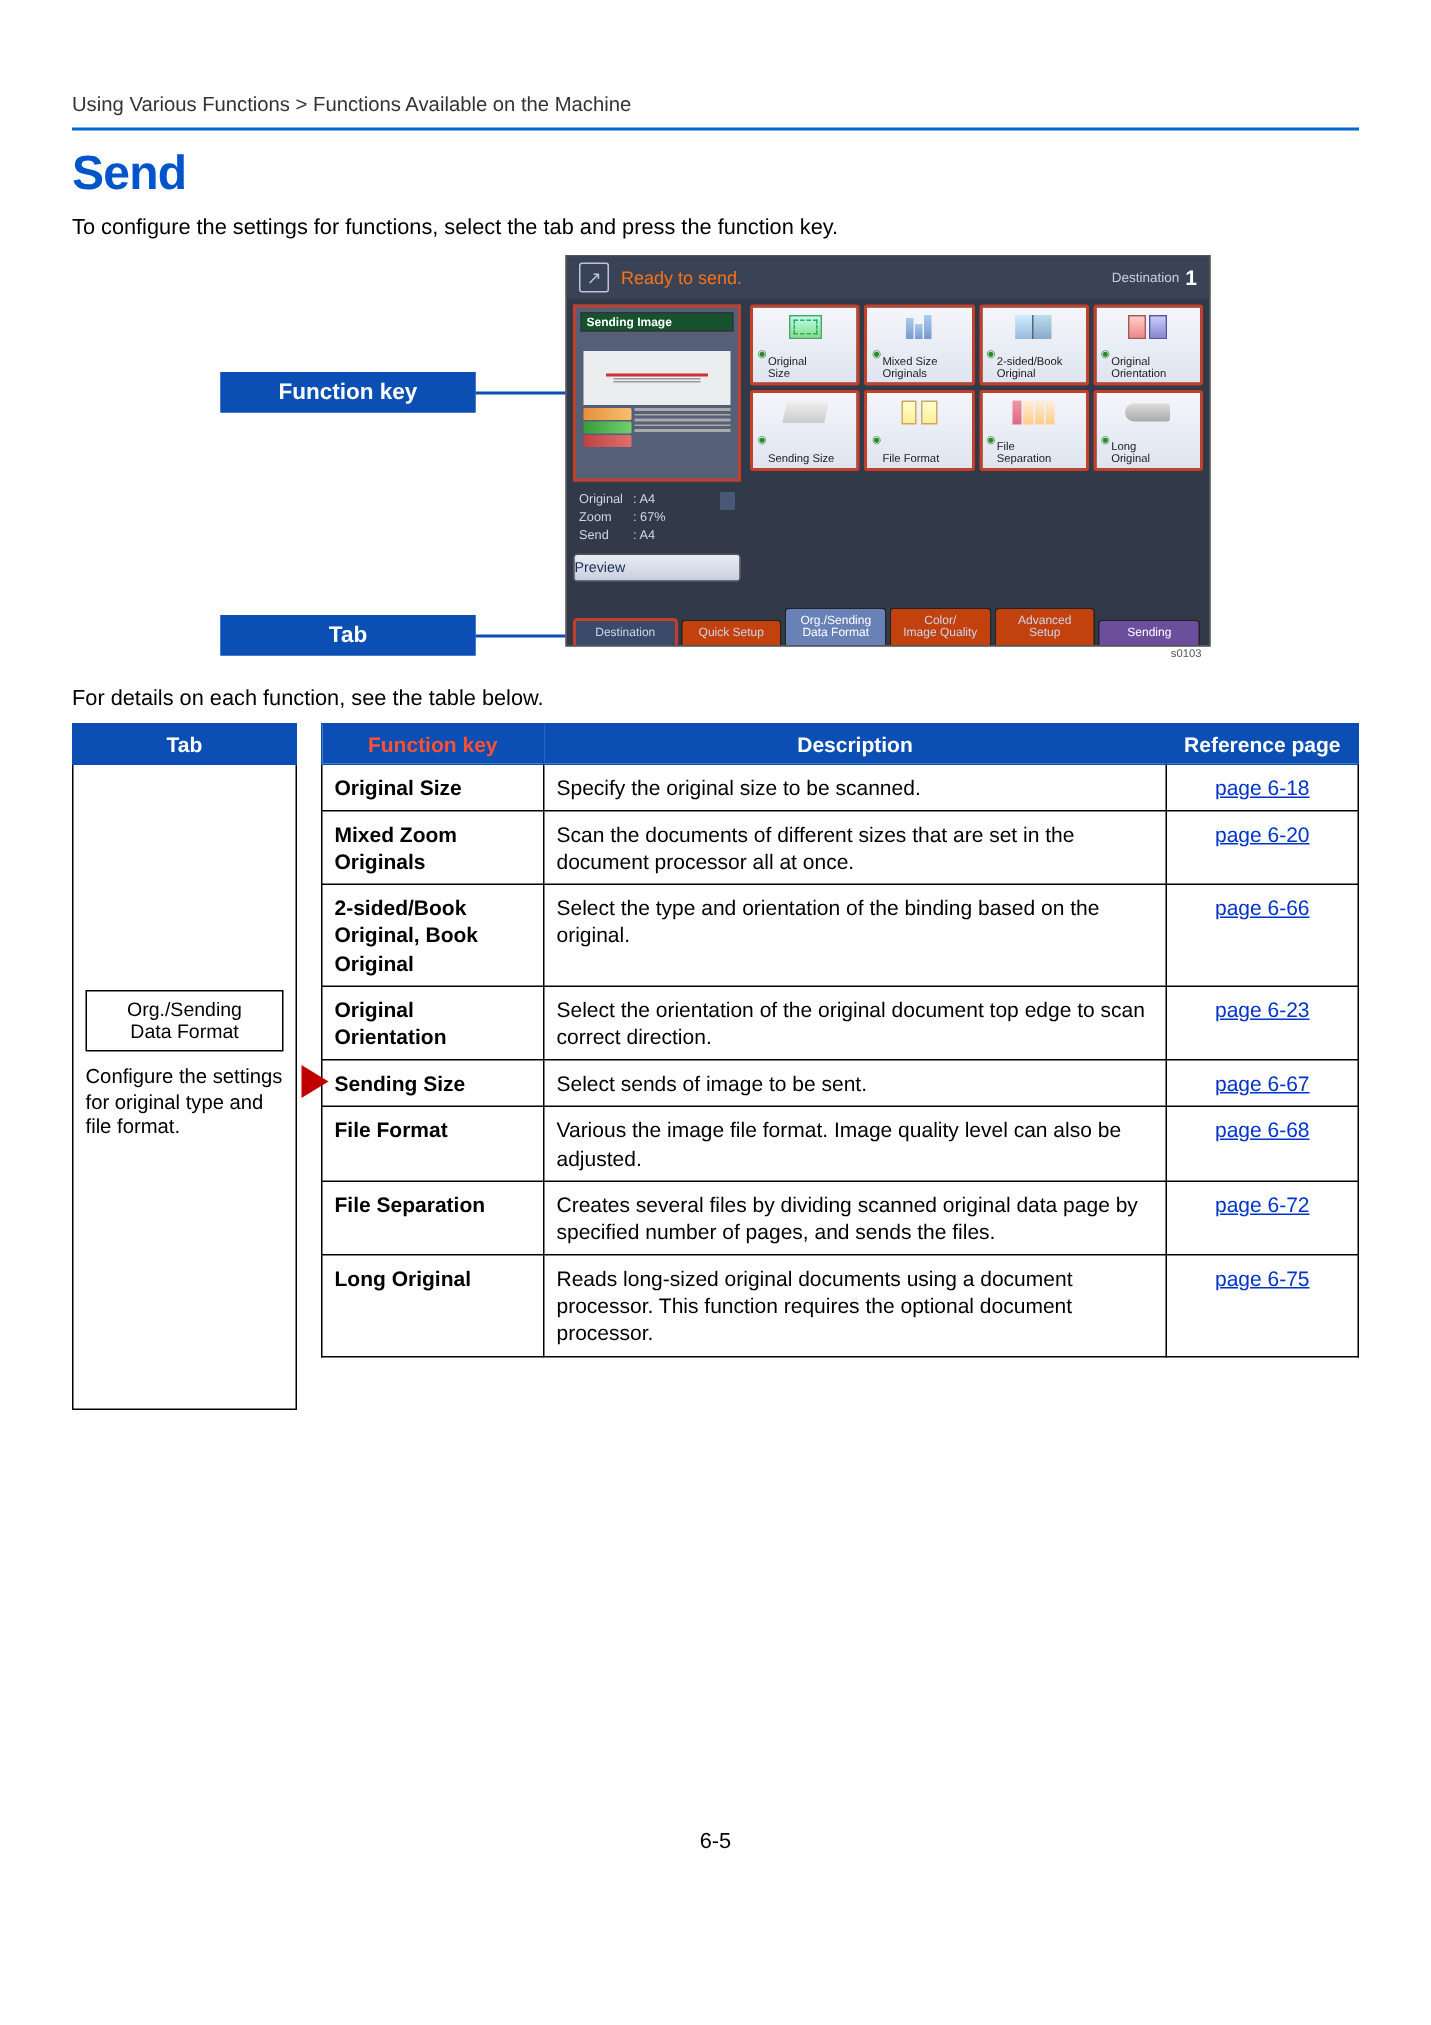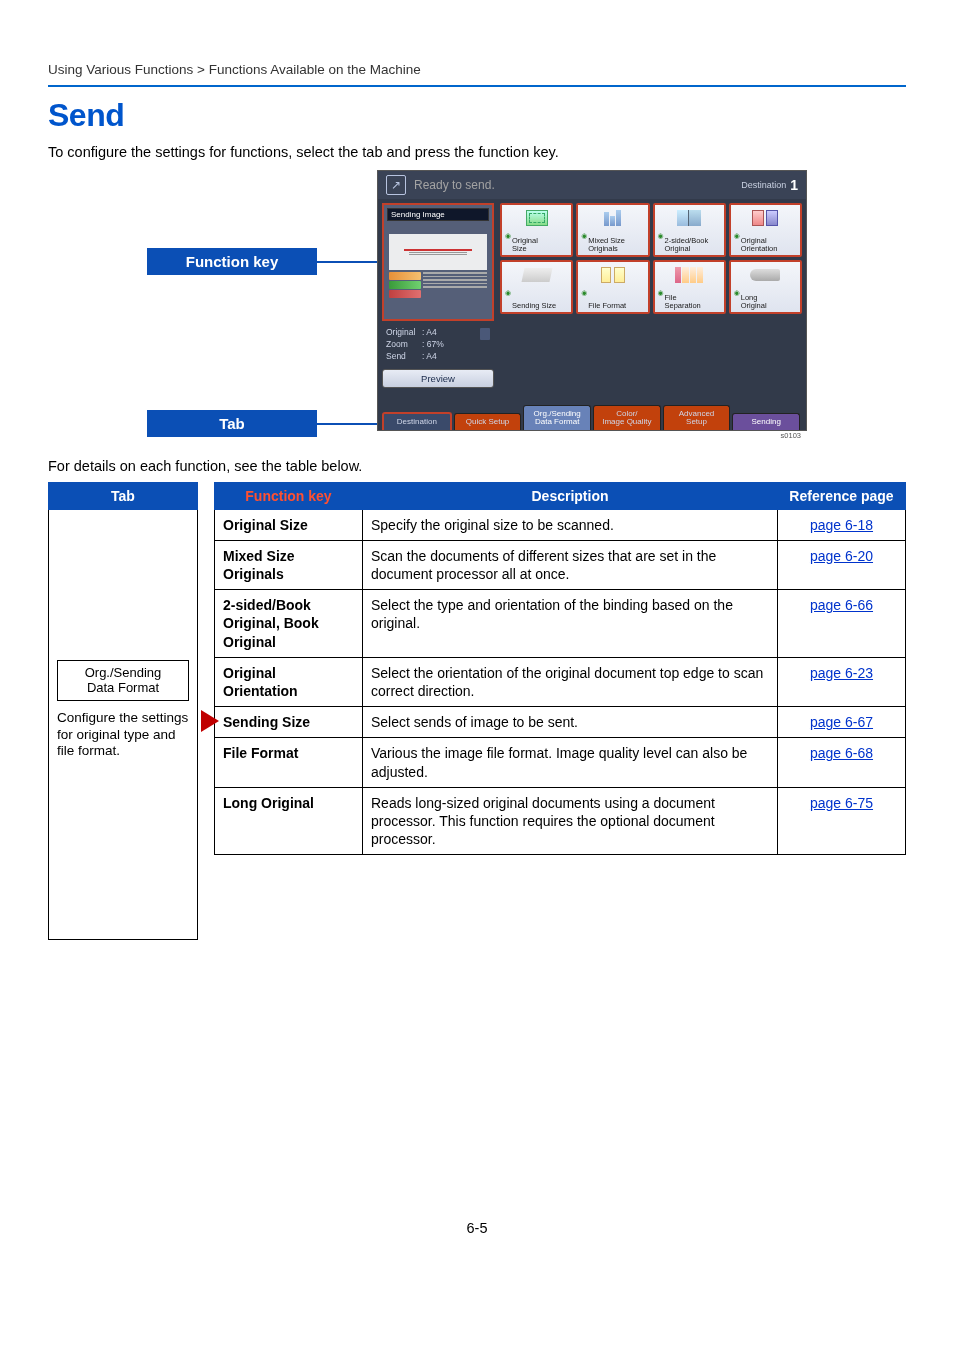--- a/index.html
+++ b/index.html
@@ -27,42 +27,42 @@
   }
   .shot-label.fk { top: 78px; }
   .shot-label.tb { top: 240px; }
   .shot-label-line { position:absolute; height:1.5px; background:#0b4fb5; }
   .shot-label-line.fk { top: 91px; left: 170px; width: 60px; }
   .shot-label-line.tb { top: 253px; left: 170px; width: 60px; }
 
   .panel { width: 430px; background: #323a4a; border: 1px solid #555; position: relative; font-size: 9px; color:#d0d8e8;}
   .panel-header { display:flex; align-items:center; background:#3a4356; padding:5px 8px; height:28px; }
   .panel-header .icon { width:20px; height:20px; border:1.5px solid #b8c4e0; border-radius:2px; display:flex; align-items:center; justify-content:center; margin-right:8px; color:#b8c4e0; font-size:12px;}
-  .panel-header .title { color:#a3a3a3; font-size:12px; flex:1;}
+  .panel-header .title { color:#f97316; font-size:12px; flex:1;}
   .panel-header .dest { font-size:9px; color:#c8d0e0; margin-right:4px;}
   .panel-header .destn { color:#fff; font-size:14px; font-weight:bold;}
 
   .panel-body { display:flex; }
   .panel-left { width: 120px; padding: 4px; }
   .send-img-box { background:#555f78; border:1px solid #222; padding:3px; height:118px; margin-bottom:4px;}
-  .send-img-title { background:#0f172a; color:#fff; font-size:8px; padding:1px 3px; border:1px solid #333; margin-bottom:13px;}
+  .send-img-title { background:#14532d; color:#fff; font-size:8px; padding:1px 3px; border:1px solid #333; margin-bottom:13px;font-weight:bold;}
   .send-img-preview { background:#ecedee; height:36px; margin:2px; display:flex; align-items:center; justify-content:center; font-size:6px; color:#888; flex-direction:column; gap:1px;}
   .send-img-thumbs { display:flex; gap:2px; margin:2px; }
   .thumb-col { flex:1; }
   .thumb { width:100%; height:8px; background:linear-gradient(90deg,#e89038,#f5c070); margin-bottom:1px; border-radius:1px;}
   .thumb.g { background:linear-gradient(90deg,#3a9b3a,#70d070);}
   .thumb.r { background:linear-gradient(90deg,#c04040,#e07070);}
   .thumb-lines { flex:2; }
   .tl { height:1.5px; background:#aaa; margin-bottom:2px; }
 
   .meta { font-size:8.5px; color:#cfd6e8; line-height:1.4; padding:2px 4px;}
   .meta-row { display:flex; }
   .meta-row .k { width:36px; }
   .meta-icon { float:right; width:10px; height:12px; background:#4a5878; border-radius:1px; margin-top:1px;}
-  .preview-btn { background:linear-gradient(#e8ecf5,#c8cfe0); color:#1a2a4a; text-align:center; font-size:9.5px; padding:3px 0; border:1px solid #555; border-radius:3px; margin:4px 0 2px 0;}
+  .preview-btn { background:linear-gradient(#e8ecf5,#c8cfe0); color:#1a2a4a; text-align:left; font-size:9.5px; padding:3px 0; border:1px solid #555; border-radius:3px; margin:4px 0 2px 0;}
 
   .panel-right { flex:1; padding:4px 4px 0 2px; }
   .fn-grid { display:grid; grid-template-columns: repeat(4, 1fr); gap:3px;}
   .fn-cell { background:linear-gradient(#f4f6fa,#dfe4ef); border:1px solid #444; border-radius:2px; height:54px; position:relative; padding:1px 3px;}
   .fn-cell .ic { height:24px; display:flex; align-items:center; justify-content:center; font-size:16px;}
   .fn-cell .dot { position:absolute; left:3px; bottom:15px; color:#2a8a2a; font-size:7px;}
   .fn-cell .lbl { position:absolute; left:10px; right:2px; bottom:2px; font-size:7.5px; color:#1a1a1a; line-height:1.05;}
   .fn-cell.hl { border:2px solid #c2402a; }
 
   .panel-tabs { display:flex; height:30px; align-items:flex-end; padding:0 4px 0 4px; background:#323a4a; margin-top:6px;}
@@ -309,21 +309,21 @@
             <th>Reference page</th>
           </tr>
         </thead>
         <tbody id="fn-tbody">
             <tr>
               <td class="fk">Original Size</td>
               <td>Specify the original size to be scanned.</td>
               <td class="ref"><a href="#">page 6-18</a></td>
             </tr>
             <tr>
-              <td class="fk">Mixed Size Originals</td>
+              <td class="fk">Mixed Zoom Originals</td>
               <td>Scan the documents of different sizes that are set in the document processor all at once.</td>
               <td class="ref"><a href="#">page 6-20</a></td>
             </tr>
             <tr>
               <td class="fk">2-sided/Book Original, Book Original</td>
               <td>Select the type and orientation of the binding based on the original.</td>
               <td class="ref"><a href="#">page 6-66</a></td>
             </tr>
             <tr>
               <td class="fk">Original Orientation</td>
@@ -334,20 +334,25 @@
               <td class="fk">Sending Size</td>
               <td>Select sends of image to be sent.</td>
               <td class="ref"><a href="#">page 6-67</a></td>
             </tr>
             <tr>
               <td class="fk">File Format</td>
               <td>Various the image file format. Image quality level can also be adjusted.</td>
               <td class="ref"><a href="#">page 6-68</a></td>
             </tr>
             <tr>
+              <td class="fk">File Separation</td>
+              <td>Creates several files by dividing scanned original data page by specified number of pages, and sends the files.</td>
+              <td class="ref"><a href="#">page 6-72</a></td>
+            </tr>
+            <tr>
               <td class="fk">Long Original</td>
               <td>Reads long-sized original documents using a document processor. This function requires the optional document processor.</td>
               <td class="ref"><a href="#">page 6-75</a></td>
             </tr>
           </tbody>
       </table>
     </div>
   </div>
 
   <div class="page-num">6-5</div>

